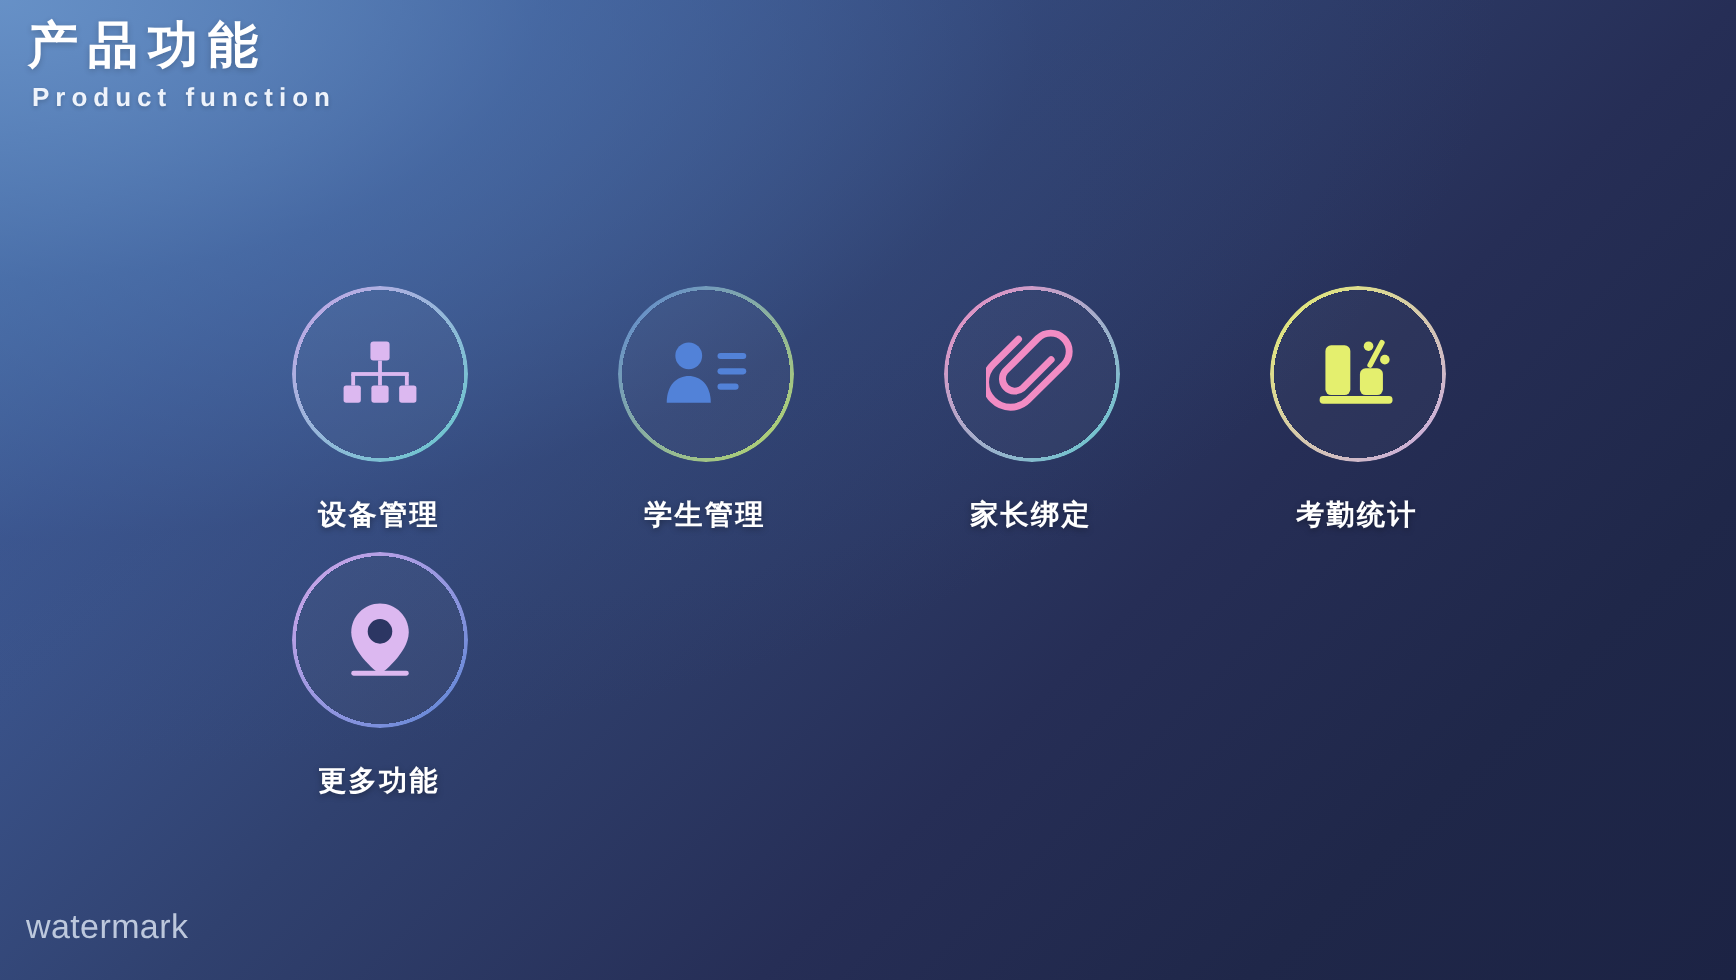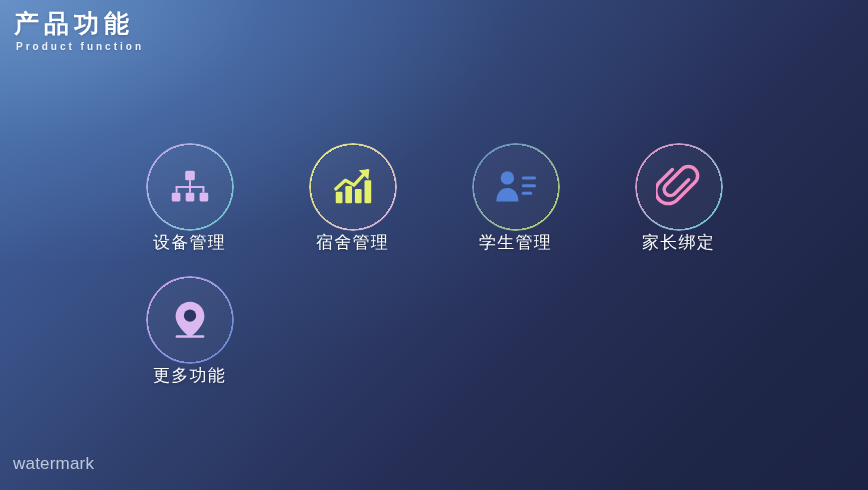--- a/index.html
+++ b/index.html
@@ -19,21 +19,21 @@
     padding-left:48px;
   }
   
   #header { position:absolute; left:14px; top:8px; }
   #title {
     font-size:25px; font-weight:700; color:#ffffff;
     letter-spacing:5px; line-height:1.25;
     text-shadow:0 1px 3px rgba(0,0,0,0.20);
   }
   #subtitle {
-    font-size:10px; font-weight:700; color:#eef3fb;
+    font-size:13px; font-weight:700; color:#eef3fb;
     letter-spacing:3.0px; margin-top:2px; margin-left:2px;
     text-shadow:0 1px 2px rgba(0,0,0,0.18);
   }
   
   #grid {
     position:absolute; left:108px; top:143px;
     width:652px;
     display:grid;
     grid-template-columns:repeat(4,1fr);
     grid-template-rows:repeat(2,133px);
@@ -56,21 +56,22 @@
     -webkit-mask: radial-gradient(circle closest-side, transparent calc(100% - 2px), #000 calc(100% - 2px));
             mask: radial-gradient(circle closest-side, transparent calc(100% - 2px), #000 calc(100% - 2px));
   }
   .ring::after {
     content:""; position:absolute; inset:2px;
     border-radius:50%;
     background:rgba(255,255,255,0.035);
   }
   .glyph { position:relative; z-index:2; width:46px; height:46px; display:block; }
   .label {
-    font-size:17px; font-weight:400; color:#ffffff;
+    margin-top:18px;
+    font-size:14px; font-weight:700; color:#ffffff;
     letter-spacing:1.2px; white-space:nowrap;
     text-shadow:0 1px 3px rgba(0,0,0,0.35);
   }
   
   #watermark {
     position:absolute; left:13px; bottom:16px;
     font-size:17px; color:#c9d4e6; letter-spacing:0.2px;
     opacity:0.92;
   }
 </style>
@@ -95,33 +96,20 @@
             <rect x="23" y="24" width="2" height="6" fill="#dcb8f0"></rect>
             <rect x="37" y="24" width="2" height="6" fill="#dcb8f0"></rect>
             <rect x="5" y="30" width="9" height="9" rx="1.4" fill="#dcb8f0"></rect>
             <rect x="19.5" y="30" width="9" height="9" rx="1.4" fill="#dcb8f0"></rect>
             <rect x="34" y="30" width="9" height="9" rx="1.4" fill="#dcb8f0"></rect>
           </svg>
         </div>
         <div class="label">设备管理</div>
       </div>
       <div class="cell">
-        <div class="ring" style="--ring: linear-gradient(135deg, #e4ef6e 0%, #d3a8ea 100%);">
-          <svg class="glyph" viewBox="0 0 48 48" xmlns="http://www.w3.org/2000/svg">
-            <rect x="6" y="29" width="7" height="12" rx="1.2" fill="#e4ef6e"></rect>
-            <rect x="16" y="23" width="7" height="18" rx="1.2" fill="#e4ef6e"></rect>
-            <rect x="26" y="26" width="7" height="15" rx="1.2" fill="#e4ef6e"></rect>
-            <rect x="36" y="17" width="7" height="24" rx="1.2" fill="#e4ef6e"></rect>
-            <path d="M6 26 L16 17 L25 22 L39 7" stroke="#e4ef6e" stroke-width="3.4" fill="none" stroke-linecap="round" stroke-linejoin="round"></path>
-            <path d="M30 6.5 L41 5.5 L40 16.5 Z" fill="#e4ef6e"></path>
-          </svg>
-        </div>
-        <div class="label">宿舍管理</div>
-      </div>
-      <div class="cell">
         <div class="ring" style="--ring: linear-gradient(135deg, #5b86d6 0%, #b9d96a 100%);">
           <svg class="glyph" viewBox="0 0 48 48" xmlns="http://www.w3.org/2000/svg">
             <circle cx="15" cy="14.5" r="7" fill="#5282d8"></circle>
             <path d="M3.5 39 C3.5 29.5 9 25 15 25 C21 25 26.5 29.5 26.5 39 Z" fill="#5282d8"></path>
             <rect x="30" y="13" width="15" height="3.2" rx="1.6" fill="#5282d8"></rect>
             <rect x="30" y="21" width="15" height="3.2" rx="1.6" fill="#5282d8"></rect>
             <rect x="30" y="29" width="11" height="3.2" rx="1.6" fill="#5282d8"></rect>
           </svg>
         </div>
         <div class="label">学生管理</div>
@@ -130,20 +118,35 @@
         <div class="ring" style="--ring: linear-gradient(135deg, #f28cc4 0%, #5fcbd0 100%);">
           <svg class="glyph" viewBox="0 0 48 48" xmlns="http://www.w3.org/2000/svg">
             <g fill="none" stroke="#f28cc4" stroke-width="3.6" stroke-linecap="round" stroke-linejoin="round">
               <path d="M34 16.5 L19 31.5 a6.4 6.4 0 0 1 -9 -9 L27 5.5 a9.6 9.6 0 0 1 13.6 13.6 L22 37.5 a13 13 0 0 1 -18.4 -18.4 L17 5.8"></path>
             </g>
           </svg>
         </div>
         <div class="label">家长绑定</div>
       </div>
       <div class="cell">
+        <div class="ring" style="--ring: linear-gradient(135deg, #e4ef6e 0%, #c8a6e8 100%);">
+          <svg class="glyph" viewBox="0 0 48 48" xmlns="http://www.w3.org/2000/svg">
+            <rect x="7" y="9" width="13" height="26" rx="3" fill="#e4ef6e"></rect>
+            <rect x="25" y="21" width="12" height="14" rx="3" fill="#e4ef6e"></rect>
+            <rect x="4" y="35.5" width="38" height="4" rx="1.8" fill="#e4ef6e"></rect>
+            <g fill="#e4ef6e">
+              <circle cx="29.5" cy="9.5" r="2.5"></circle>
+              <circle cx="38" cy="16.5" r="2.5"></circle>
+              <rect x="32" y="5.5" width="2.8" height="16" rx="1.3" transform="rotate(28 33.4 13.5)"></rect>
+            </g>
+          </svg>
+        </div>
+        <div class="label">考勤统计</div>
+      </div>
+      <div class="cell">
         <div class="ring" style="--ring: linear-gradient(135deg, #d3a8ea 0%, #5b86d6 100%);">
           <svg class="glyph" viewBox="0 0 48 48" xmlns="http://www.w3.org/2000/svg">
             <path d="M24 5 C15.7 5 9 11.7 9 20 C9 31 24 42 24 42 C24 42 39 31 39 20 C39 11.7 32.3 5 24 5 Z" fill="#dcb8f0"></path>
             <circle cx="24" cy="19.5" r="6.4" fill="#2c3663"></circle>
             <rect x="9" y="40" width="30" height="2.6" rx="1.2" fill="#dcb8f0"></rect>
           </svg>
         </div>
         <div class="label">更多功能</div>
       </div>
     </div>

